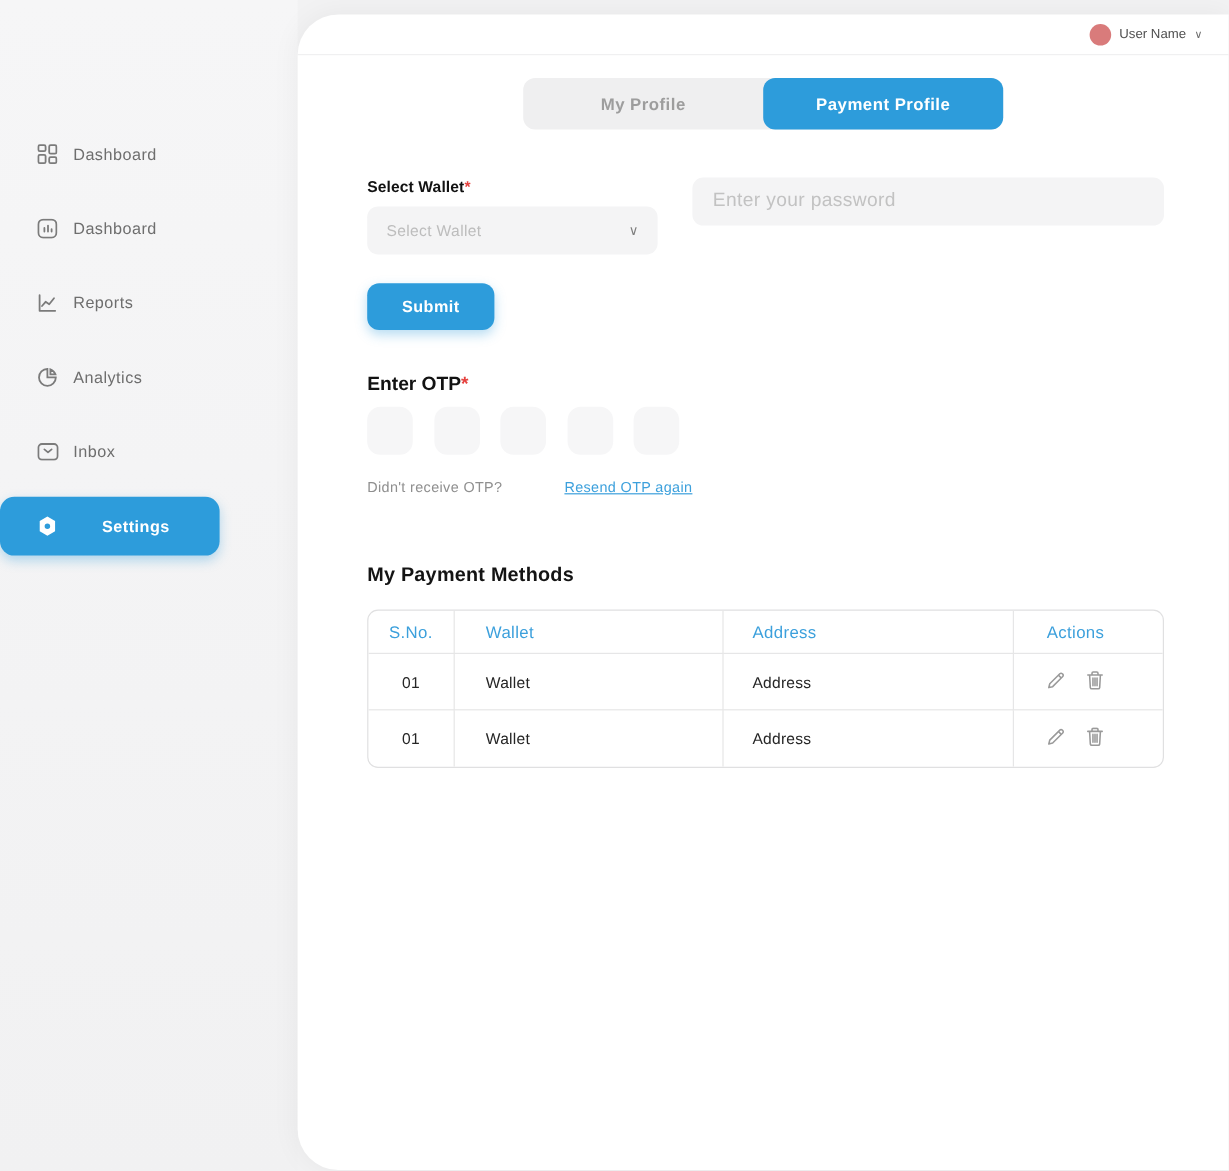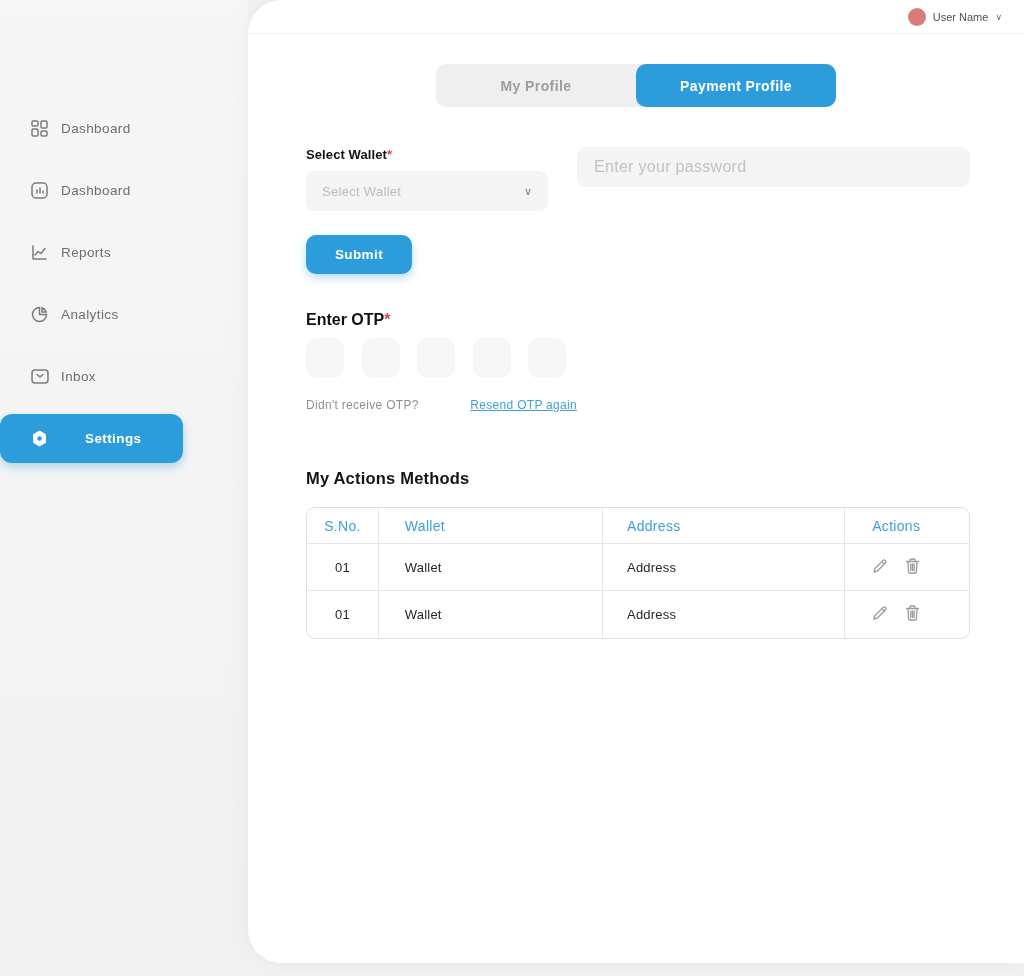--- a/index.html
+++ b/index.html
@@ -35,35 +35,35 @@
   }
   .nav-item .nav-icon { width: 18px; height: 18px; margin-right: 12px; color: #7b7b7b; flex: none; display:flex; align-items:center; }
   .nav-item.active {
     width: 183px; background: #2D9CDB; border-radius: 12px;
     color: #ffffff; font-weight: 700; box-shadow: 0 4px 10px rgba(45,156,219,0.35); gap: 24px;
   }
   .nav-item.active .nav-icon { color: #ffffff; }
 
   
   .card {
-    position: absolute; left: 248px; top: 0; width: 776px; height: 963px;
+    position: absolute; left: 248px; top: 12px; width: 776px; height: 963px;
     background: #ffffff; border-radius: 34px 0 0 34px;
     box-shadow: 0 0 24px rgba(0,0,0,0.05);
   }
   .topbar {
     height: 34px; display: flex; align-items: center; justify-content: flex-end;
     padding-right: 22px; border-bottom: 1px solid #f0f0f1;
   }
   .avatar { width: 18px; height: 18px; border-radius: 50%; background: #d97b7b; margin-right: 7px; }
   .user-name { font-size: 11px; color: #4f4f4f; margin-right: 7px; }
   .user-chevron { font-size: 9px; color: #6a6a6a; cursor: pointer; }
 
   
   .tabs {
-    width: 400px; height: 43px; margin: 30px auto 0;
+    width: 400px; height: 43px; margin: 19px auto 0;
     background: #efeff0; border-radius: 10px; display: flex;
   }
   .tab {
     width: 200px; height: 43px; border: none; background: transparent;
     font-family: inherit; font-size: 14px; font-weight: 700; letter-spacing: 0.4px;
     color: #9d9d9d; border-radius: 10px; cursor: pointer;
   }
   .tab.active { background: #2D9CDB; color: #ffffff; }
 
   .content { padding: 0 54px 0 58px; }
@@ -222,21 +222,21 @@
       <div class="otp-boxes">
         <input class="otp-input" type="text" maxlength="1" style="">
         <input class="otp-input" type="text" maxlength="1" style="">
         <input class="otp-input" type="text" maxlength="1" style="">
         <input class="otp-input" type="text" maxlength="1" style="">
         <input class="otp-input" type="text" maxlength="1" style="">
       </div>
       <div class="otp-hint"><span>Didn't receive OTP? </span><a class="resend-link">Resend OTP again</a></div>
     </div>
 
-    <h2 class="pm-title">My Actions Methods</h2>
+    <h2 class="pm-title">My Payment Methods</h2>
 
     <table class="pm-table">
       <thead>
         <tr>
           <th class="col-sno">S.No.</th>
           <th class="col-wallet">Wallet</th>
           <th class="col-addr">Address</th>
           <th class="col-act">Actions</th>
         </tr>
       </thead>

